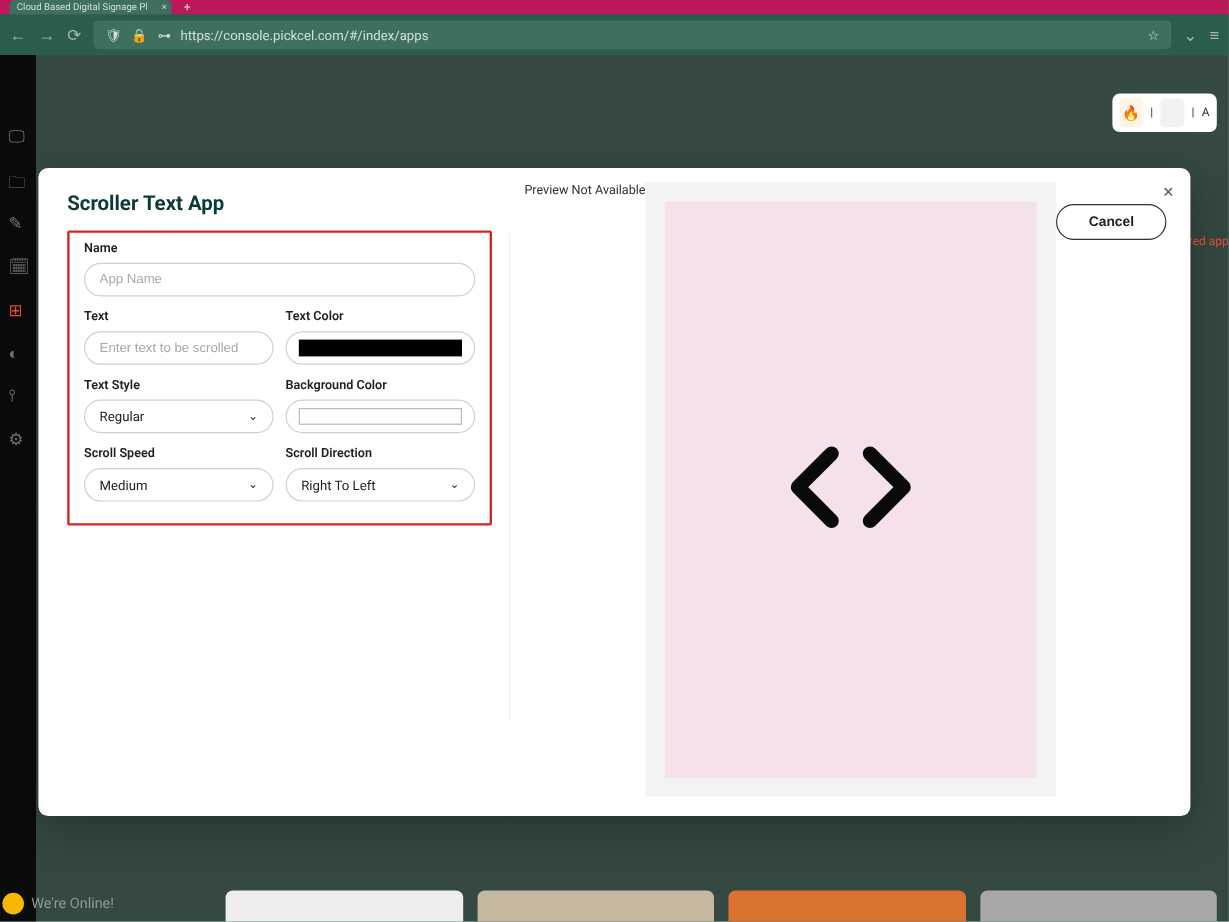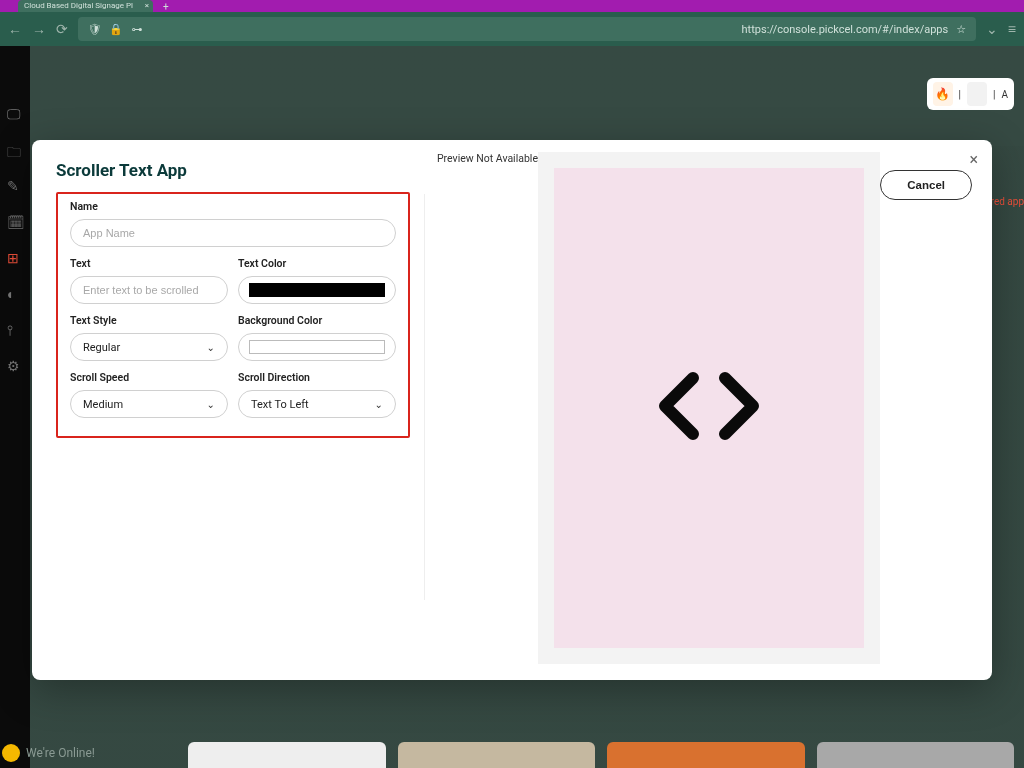--- a/index.html
+++ b/index.html
@@ -1,28 +1,28 @@
 <!DOCTYPE html>
 <html><head>
 <meta charset="utf-8">
 <style>
   * { box-sizing: border-box; margin: 0; padding: 0; }
   html, body { width: 1024px; height: 768px; overflow: hidden; font-family: -apple-system, BlinkMacSystemFont, "Segoe UI", Roboto, Arial, sans-serif; }
   body { background: #2a5d4d; position: relative; }
 
   
-  .tab-bar { height: 12px; background: #a21caf; display: flex; align-items: flex-end; padding-left: 18px; }
+  .tab-bar { height: 12px; background: #be185d; display: flex; align-items: flex-end; padding-left: 8px; }
   .tab { height: 12px; background: #3f6f5f; color: #cfe0d9; font-size: 8px; line-height: 12px; padding: 0 20px 0 6px; border-radius: 4px 4px 0 0; position: relative; max-width: 160px; overflow: hidden; white-space: nowrap; }
   .tab-close { position: absolute; right: 4px; top: 0; font-size: 8px; color: #cfe0d9; }
   .new-tab { color: #cfe0d9; font-size: 10px; margin-left: 10px; }
 
   .nav-bar { height: 34px; background: #2a5d4d; display: flex; align-items: center; padding: 0 8px; gap: 10px; color: #9fb5ac; }
   .nav-icon { font-size: 14px; cursor: pointer; }
   .url-bar { flex: 1; height: 24px; background: #3f6f5f; border-radius: 4px; display: flex; align-items: center; padding: 0 10px; color: #cfe0d9; font-size: 11px; gap: 8px; }
-  .url-text { flex: 1; color: #cfe0d9; text-align: right; }
+  .url-text { flex: 1; color: #cfe0d9; }
 
   .content-area { position: absolute; top: 46px; left: 0; right: 0; bottom: 0; background: rgba(0,0,0,0.55); }
 
   
   .sidebar { position: absolute; left: 0; top: 0; bottom: 0; width: 30px; background: #0b0b0b; display: flex; flex-direction: column; align-items: center; padding-top: 60px; gap: 20px; }
   .side-icon { width: 16px; height: 16px; color: #777; font-size: 14px; }
   .side-icon.active { color: #e94f3a; }
 
   
   .page-bg { position: absolute; left: 30px; right: 0; top: 0; bottom: 0; background: linear-gradient(#ffffff 0 100px, #f5f5f5 100px); opacity: 0.15; }
@@ -186,21 +186,21 @@
           <div>
             <span class="label">Scroll Speed</span>
             <div class="select">
               <span>Medium</span>
               <span class="chev">⌄</span>
             </div>
           </div>
           <div>
             <span class="label">Scroll Direction</span>
             <div class="select">
-              <span>Text To Left</span>
+              <span>Right To Left</span>
               <span class="chev">⌄</span>
             </div>
           </div>
         </div>
 
       </div>
     </div>
 
     <div class="divider"></div>
 

